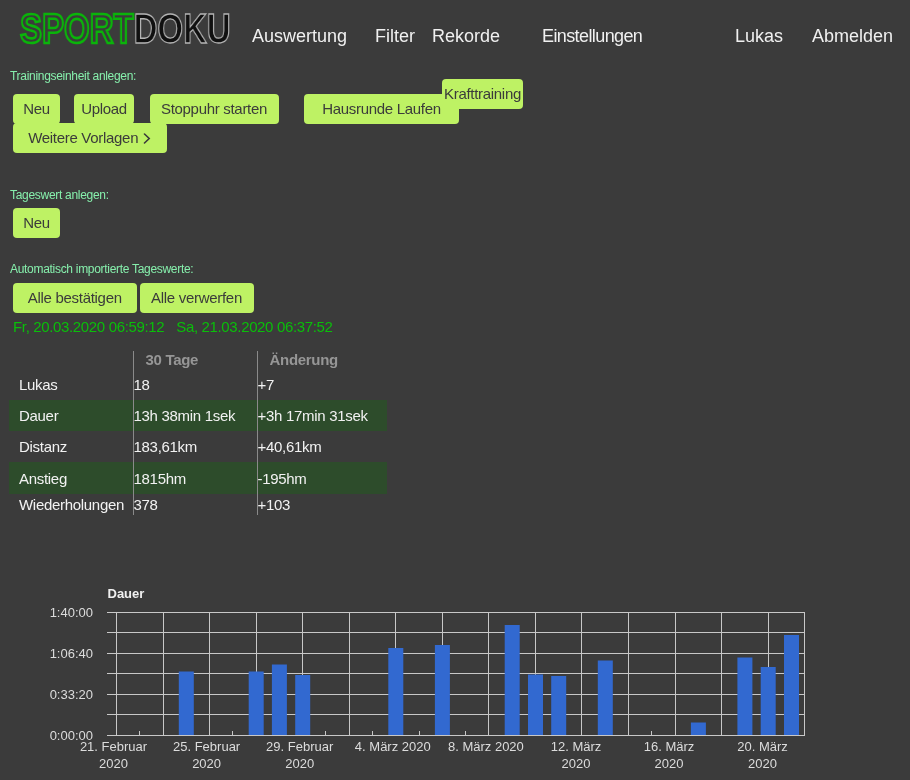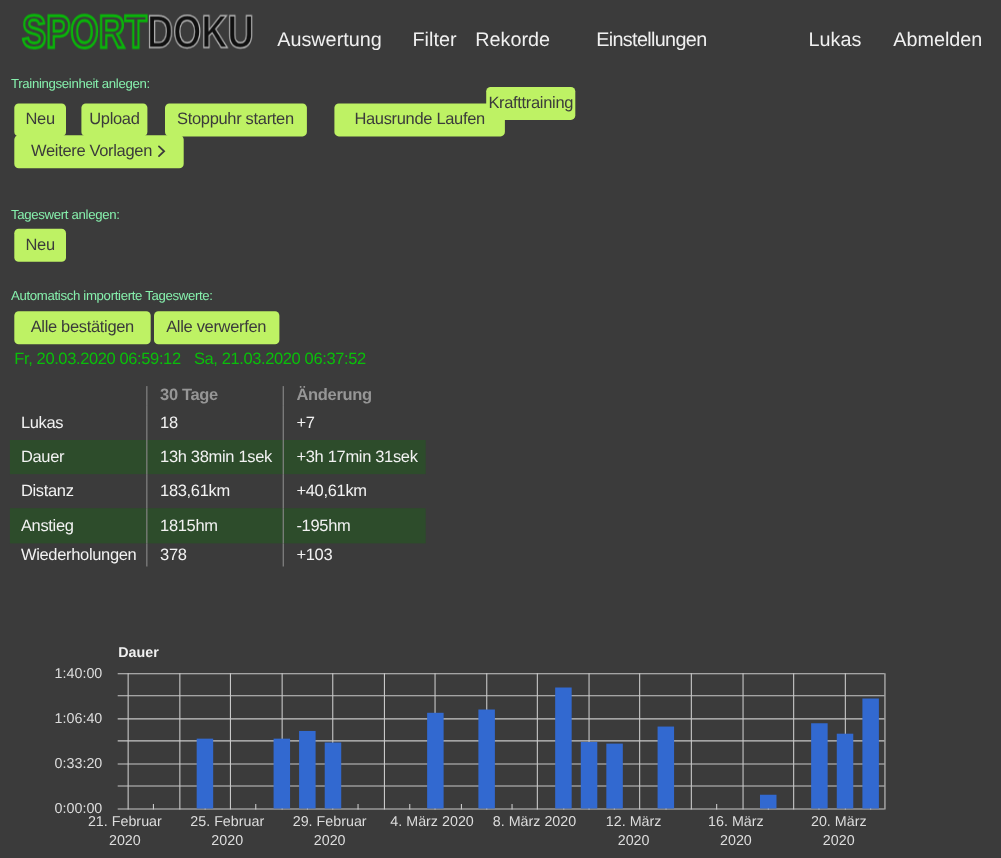--- a/index.html
+++ b/index.html
@@ -9,21 +9,21 @@
 .abs{position:absolute}
 .label{position:absolute;left:10px;color:#86efac;font-size:12px;line-height:15px;letter-spacing:-0.3px}
 .btn{position:absolute;height:30px;background:#bef264;border-radius:4px;color:#3b3b3b;font-size:15px;text-align:center;line-height:30px;letter-spacing:-0.3px}
 #logo{position:absolute;left:20px;top:8px;font-size:42px;font-weight:bold;line-height:42px;transform:scaleX(0.785);transform-origin:0 0;white-space:nowrap;will-change:transform}
 #logo .sport{color:transparent;-webkit-text-stroke:2.6px #0ab40a}
 #logo .doku{color:#101010;-webkit-text-stroke:1.3px #b4b4b4}
 .nav{position:absolute;top:27px;color:#f0f0f0;font-size:18px;line-height:18px}
 table{position:absolute;left:9px;top:351px;border-collapse:collapse;color:#f2f2f2;font-size:15px;table-layout:fixed;letter-spacing:-0.3px}
 th,td{text-align:left;font-weight:normal;padding:0 0 0 10px;white-space:nowrap}
 th{color:#969696;font-weight:bold;padding-left:12px}
-td.c2,td.c3{padding-left:12px}
+td.c2,td.c3{padding-left:0}
 .sep{border-left:1px solid #8a8a8a}
 tr.g{background:#2d4c2b}
 </style>
 </head>
 <body>
 <div id="logo"><span class="sport">SPORT</span><span class="doku">DOKU</span></div>
 <div class="nav" style="left:252px">Auswertung</div>
 <div class="nav" style="left:375px">Filter</div>
 <div class="nav" style="left:432px">Rekorde</div>
 <div class="nav" style="left:542px;letter-spacing:-0.6px">Einstellungen</div>

